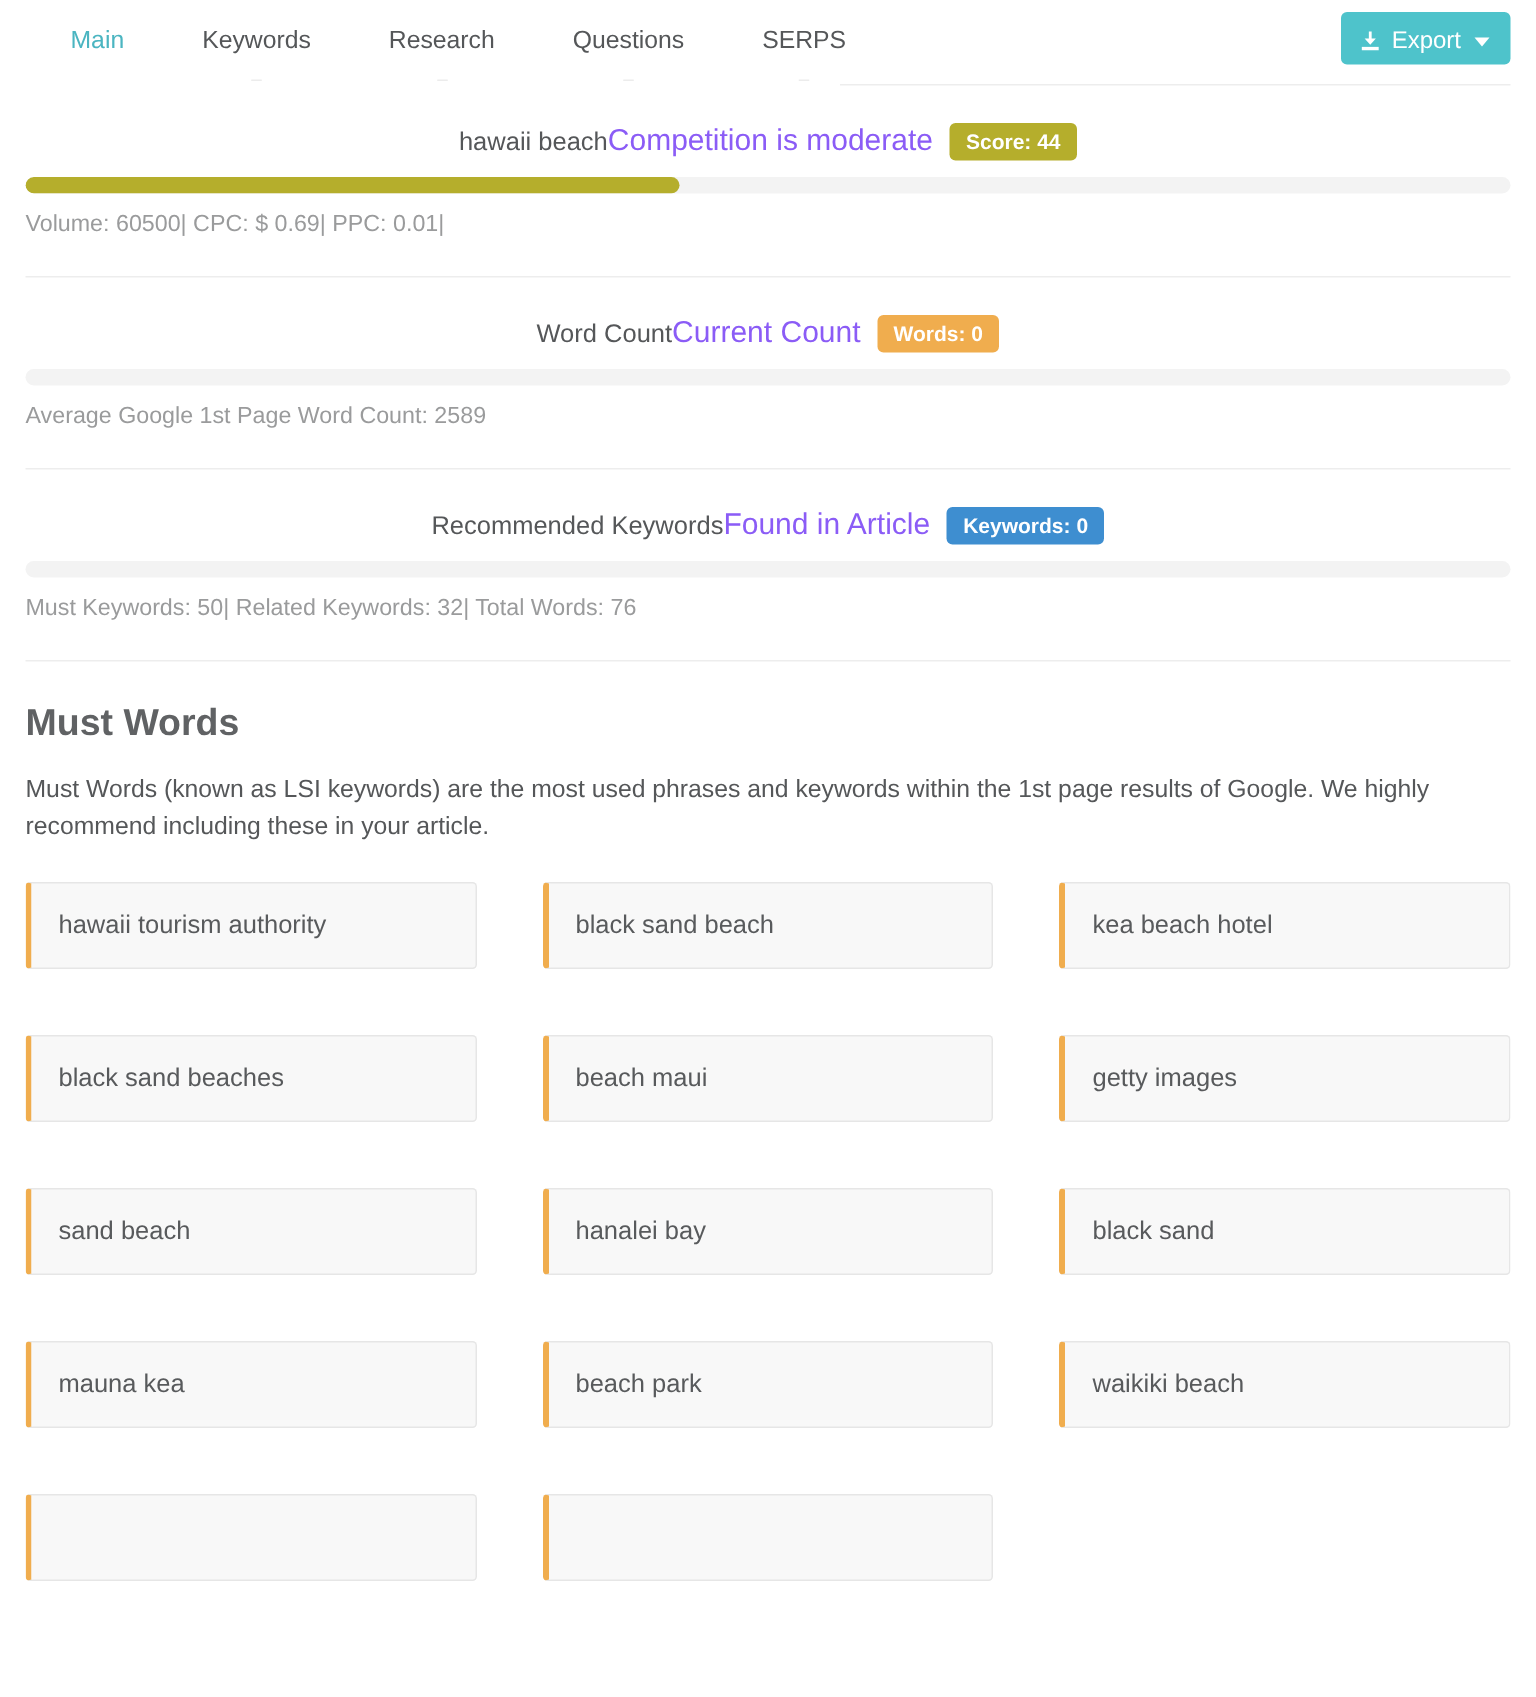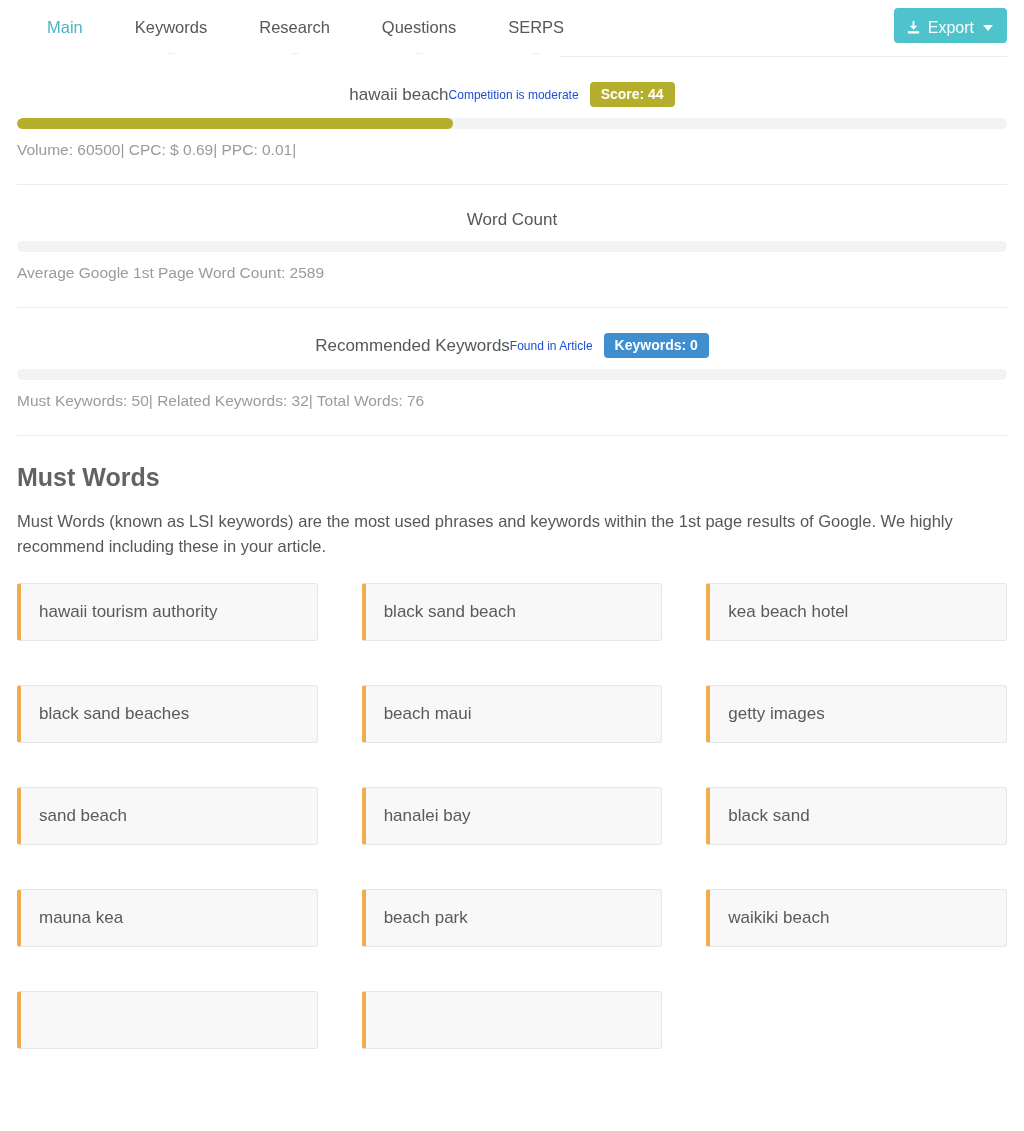--- a/index.html
+++ b/index.html
@@ -91,22 +91,22 @@
   .section-title {
     font-size: 17px;
     color: #555759;
   }
   .section-right {
     display: flex;
     align-items: center;
     gap: 11px;
   }
   .section-sub {
-    font-size: 12px;
-    color: #1d4ed8;
+    font-size: 20px;
+    color: #8b5cf6;
   }
   .badge {
     display: inline-block;
     border-radius: 4px;
     color: #ffffff;
     font-size: 14px;
     font-weight: bold;
     padding: 5px 11px 6px;
     line-height: 1;
     white-space: nowrap;
@@ -215,20 +215,24 @@
     <div class="track">
       <div class="fill olive" style="width: 44%;"></div>
     </div>
     <div class="meta">Volume: 60500| CPC: $ 0.69| PPC: 0.01|</div>
     <div class="divider"></div>
   </div>
 
   <div class="section">
     <div class="section-head">
       <div class="section-title">Word Count</div>
+      <div class="section-right">
+        <span class="section-sub">Current Count</span>
+        <span class="badge orange">Words: 0</span>
+      </div>
     </div>
     <div class="track">
       <div class="fill orange" style="width: 0%;"></div>
     </div>
     <div class="meta">Average Google 1st Page Word Count: 2589</div>
     <div class="divider"></div>
   </div>
 
   <div class="section">
     <div class="section-head">

